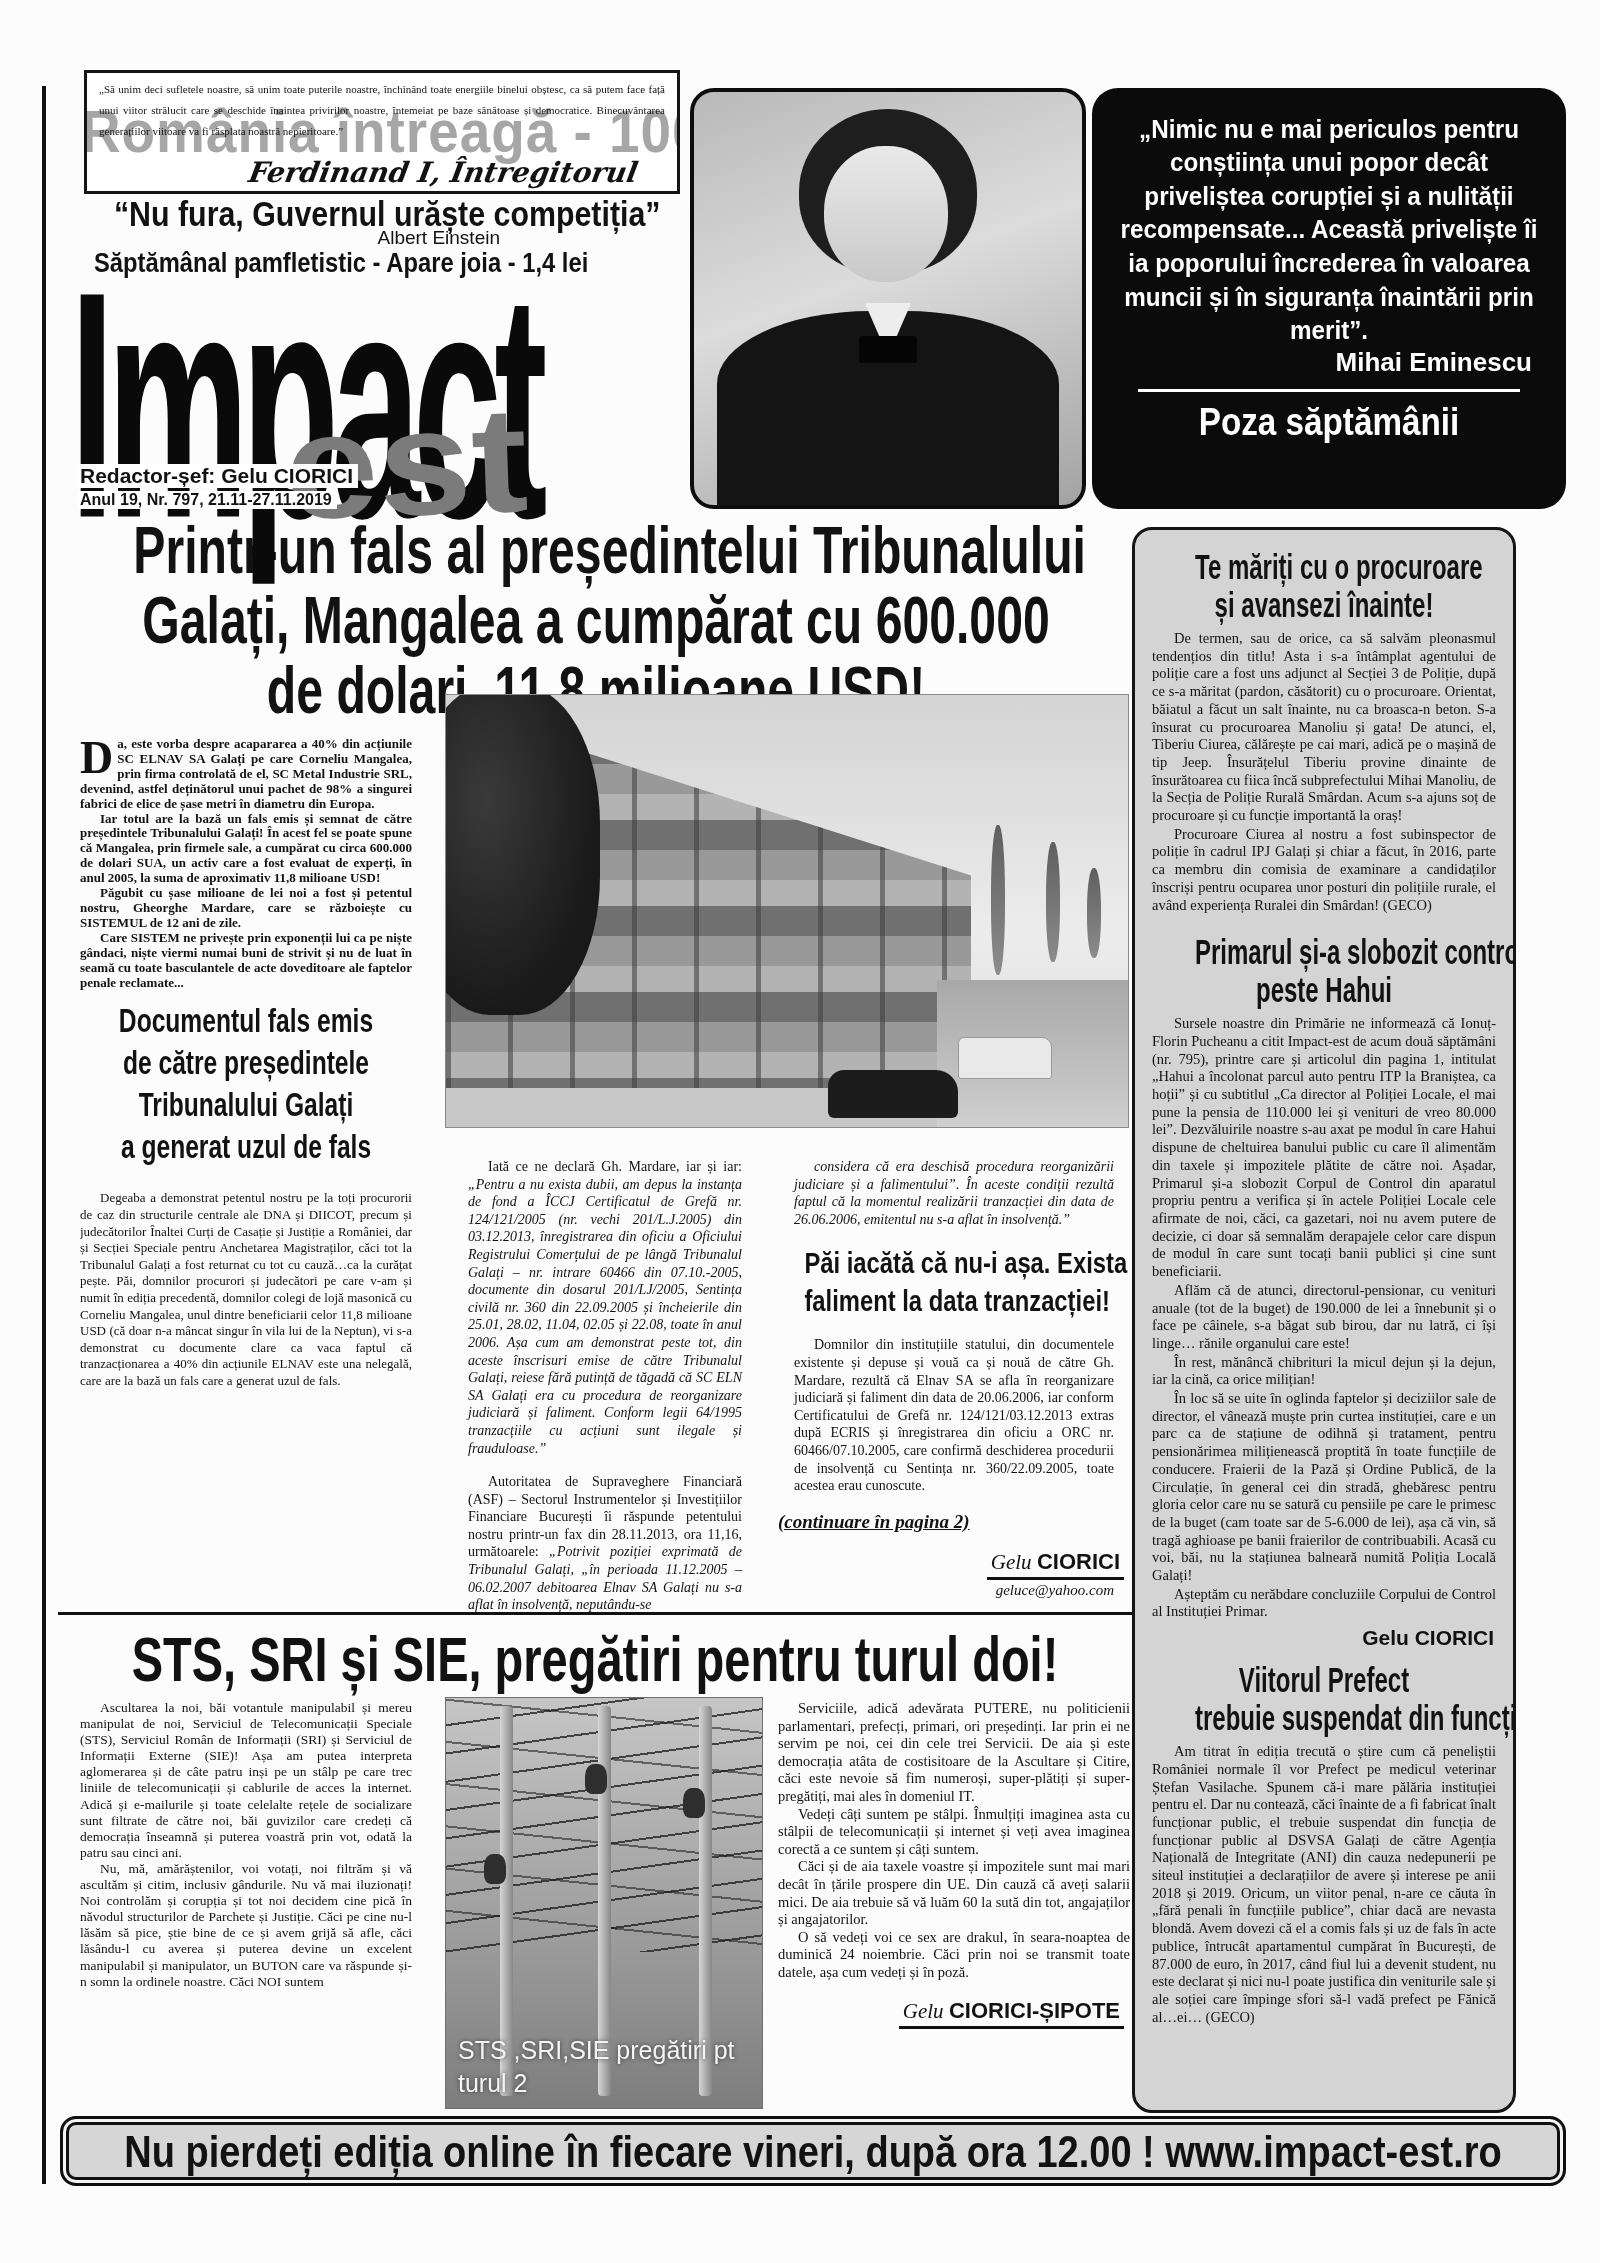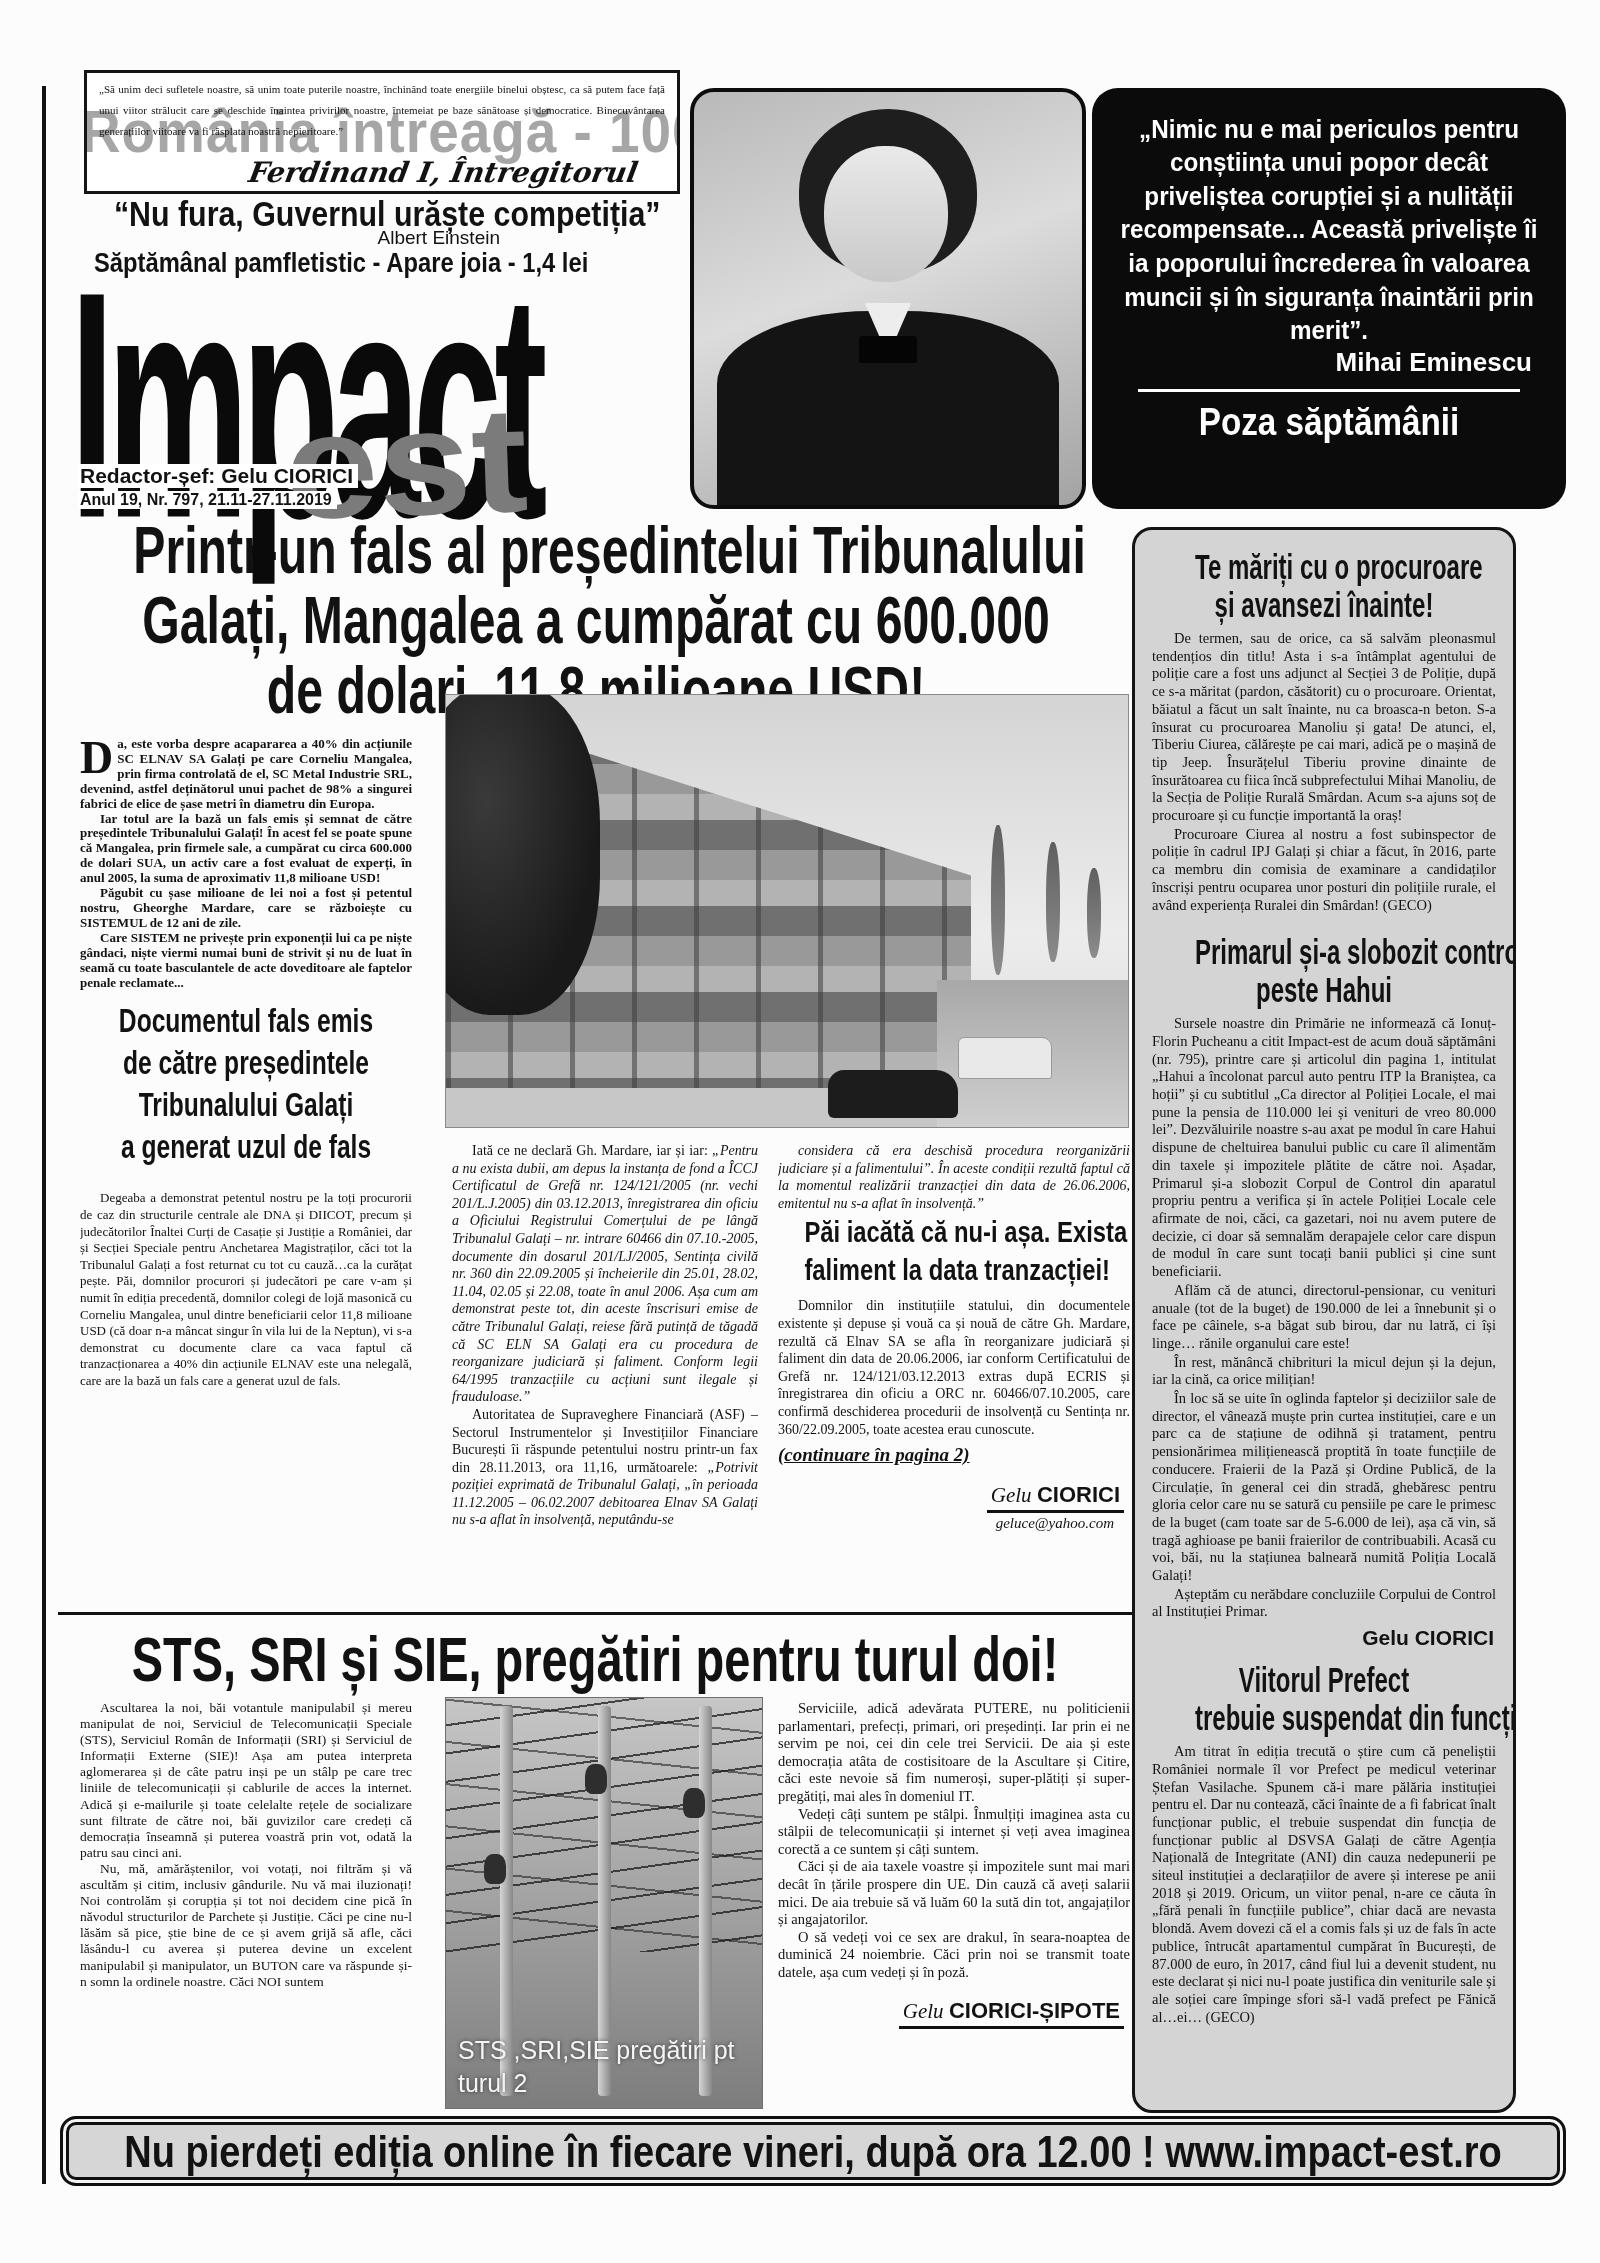--- a/index.html
+++ b/index.html
@@ -77,21 +77,21 @@
   .fa-ground{position:absolute;left:0;bottom:0;width:100%;height:9%;background:#c7c7c7;}
   .fa-road{position:absolute;right:0;bottom:0;width:28%;height:34%;background:linear-gradient(180deg,#a8a8a8,#cfcfcf);}
   .fa-poplar{position:absolute;width:14px;height:150px;background:linear-gradient(180deg,#5f5f5f,#8c8c8c);border-radius:45%;}
   .fa-car{position:absolute;left:56%;bottom:2%;width:130px;height:48px;background:#1c1c1c;
           border-radius:16px 22px 6px 6px;}
   .fa-van{position:absolute;left:75%;bottom:11%;width:92px;height:40px;background:#e9e9e9;border:1px solid #9a9a9a;
           border-radius:6px 10px 3px 3px;}
 
   .col2{left:452px;top:1142px;width:306px;height:472px;}
   .col3{left:778px;top:1142px;width:352px;height:472px;}
-  .col2 p,.col3 p{margin:0;font-size:14px;line-height:17.6px;text-align:justify;text-indent:20px;}
+  .col2 p,.col3 p{margin:16px;font-size:14px;line-height:17.6px;text-align:justify;text-indent:20px;}
   .subhead3{margin:1px 0 8px;}
   .subhead3 div{font:700 28px/38px "Liberation Sans",sans-serif;text-align:center;white-space:nowrap;
                 transform:scale(0.85,1.08);transform-origin:center center;}
   .continuation{margin-top:6px;text-align:left;font-size:19px;font-weight:700;font-style:italic;text-decoration:underline;}
   .sigblock{text-align:right;margin-top:16px;padding-right:6px;}
   .sig-inner{display:inline-block;border-bottom:3px solid #111;padding:0 4px 2px;}
   .sig-first{font:400 italic 21px "Liberation Serif",serif;}
   .sig-last{font:700 22px "Liberation Sans",sans-serif;}
   .sig-email{font:400 italic 15px "Liberation Serif",serif;text-align:right;padding-right:10px;margin-top:2px;}
 

